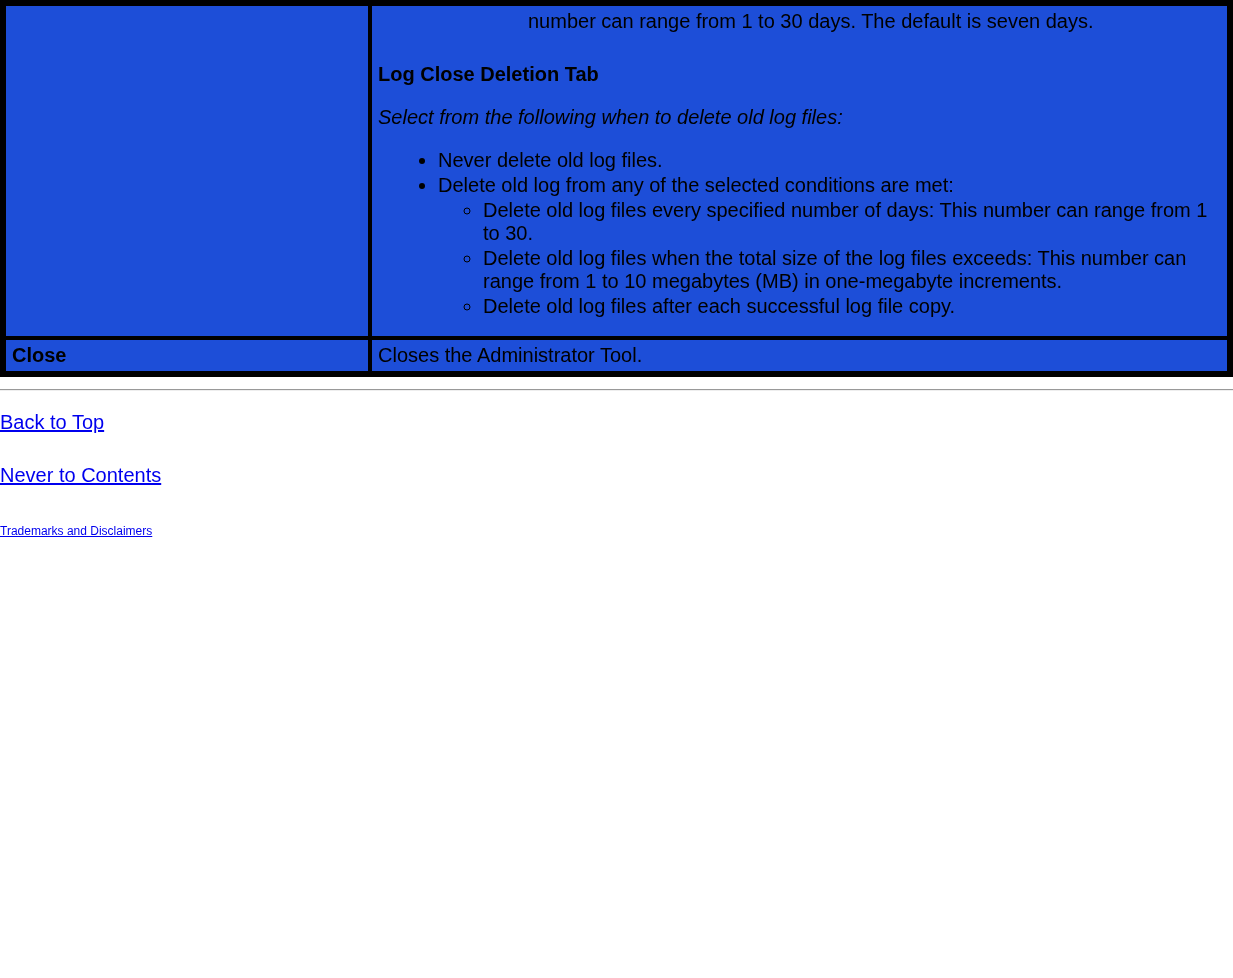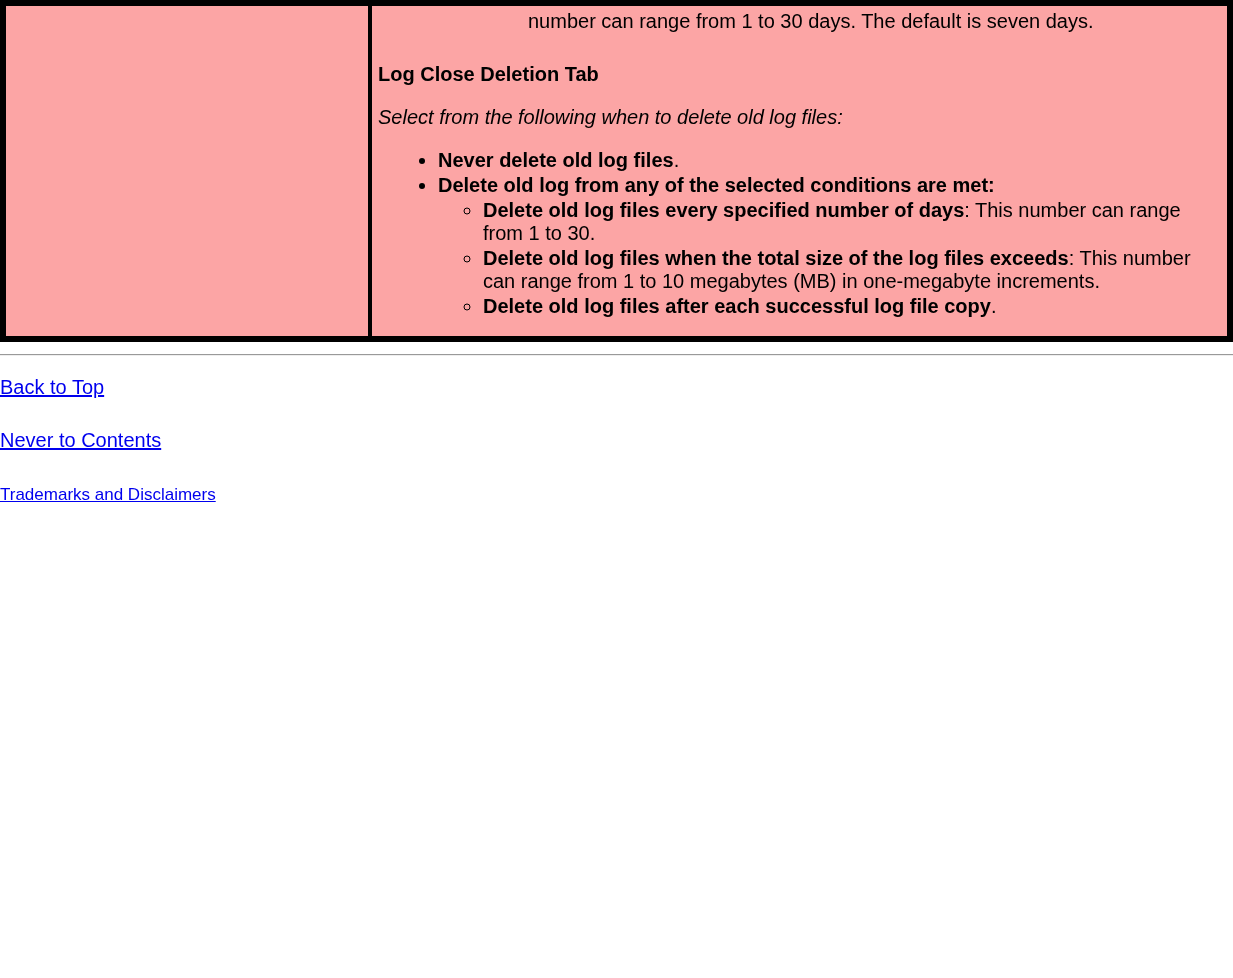--- a/index.html
+++ b/index.html
@@ -12,21 +12,21 @@
     }
     .outer-table {
       border-collapse: separate;
       border-spacing: 2px;
       width: 100%;
       border: 3px solid #000;
       background: #000;
     }
     .outer-table td {
       border: 1px solid #000;
-      background: #fca5a5;
+      background: #1d4ed8;
       vertical-align: top;
       padding: 4px 6px;
     }
     .left-col {
       width: 350px;
       font-weight: bold;
     }
     .cell-content {
       padding: 0;
     }
@@ -54,38 +54,38 @@
     ul.sub-list {
       list-style-type: circle;
       margin: 2px 0 0 0;
       padding-left: 45px;
     }
     ul.sub-list > li {
       margin-bottom: 2px;
       font-weight: normal;
     }
     .bold {
-      font-weight: bold;
+      font-weight: normal;
     }
     hr {
       margin: 12px 0 20px 0;
       border: none;
       border-top: 1px solid #999;
       border-bottom: 1px solid #eee;
     }
     a.link {
       color: #0000EE;
       text-decoration: underline;
       display: inline-block;
     }
     .link-block {
       margin: 20px 4px 30px 0;
     }
     .small-link {
-      font-size: 17px;
+      font-size: 12px;
     }
   </style>
 </head>
 <body>
 
 <table class="outer-table">
   <tbody>
       <tr>
     <td class="left-col"></td>
     <td class="cell-content">
@@ -97,20 +97,24 @@
         <li><span class="bold">Delete old log from any of the selected conditions are met:</span>
           <ul class="sub-list">
             <li><span class="bold">Delete old log files every specified number of days</span><span>: This number can range from 1 to 30.</span></li>
             <li><span class="bold">Delete old log files when the total size of the log files exceeds</span><span>: This number can range from 1 to 10 megabytes (MB) in one-megabyte increments.</span></li>
             <li><span class="bold">Delete old log files after each successful log file copy</span><span>.</span></li>
           </ul>
         </li>
       </ul>
     </td>
   </tr>
+  <tr>
+    <td class="left-col">Close</td>
+    <td>Closes the Administrator Tool.</td>
+  </tr>
 </tbody>
   </table>
 
 <hr>
 
 <div class="link-block">
   <a href="#" class="link">Back to Top</a>
 </div>
 
 <div class="link-block">

